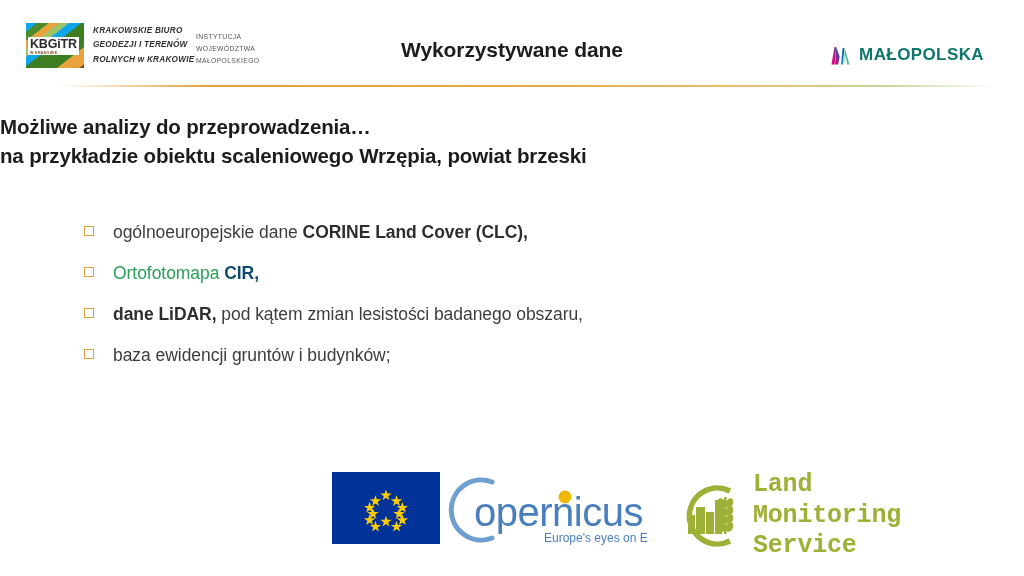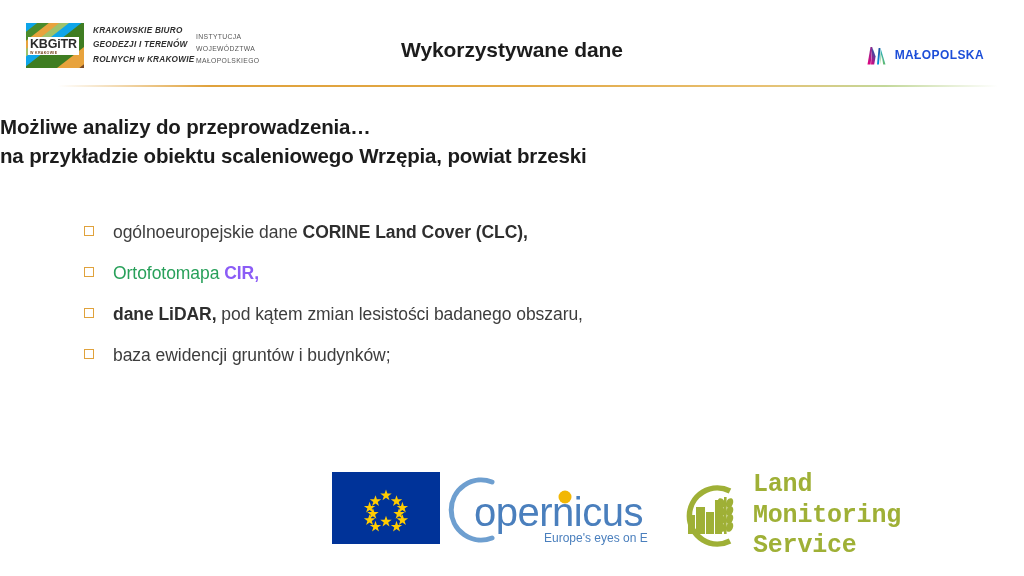--- a/index.html
+++ b/index.html
@@ -105,24 +105,24 @@
   .malopolska {
     position: absolute;
     right: 40px;
     top: 44px;
     display: flex;
     align-items: center;
     gap: 7px;
   }
   .malopolska-mark { width: 22px; height: 21px; display: block; }
   .malopolska-word {
-    font-size: 12px;
+    font-size: 17px;
     font-weight: bold;
     letter-spacing: 0.4px;
-    color: #1d4ed8;
+    color: #0f766e;
   }
   .header-rule {
     position: absolute;
     left: 58px;
     top: 85px;
     width: 940px;
     height: 2px;
     background: linear-gradient(to right,
         rgba(226,160,60,0) 0%,
         #e0a23c 16%,
@@ -184,21 +184,21 @@
   }
   .bullet-text {
     font-size: 17.5px;
     line-height: 1.2;
     color: #3d3d3d;
     letter-spacing: -0.05px;
     white-space: nowrap;
   }
   .bullet-text .b { font-weight: bold; color: #2e2e2e; }
   .row-green .bullet-text { color: #28a05a; }
-  .row-green .bullet-text .b { color: #8b5cf6; }
+  .row-green .bullet-text .b { color: #0c4a6e; }
 
   
   .footer-logos {
     position: absolute;
     left: 16px;
     top: 466px;
     width: 897px;
     height: 95px;
   }
   .copernicus {

